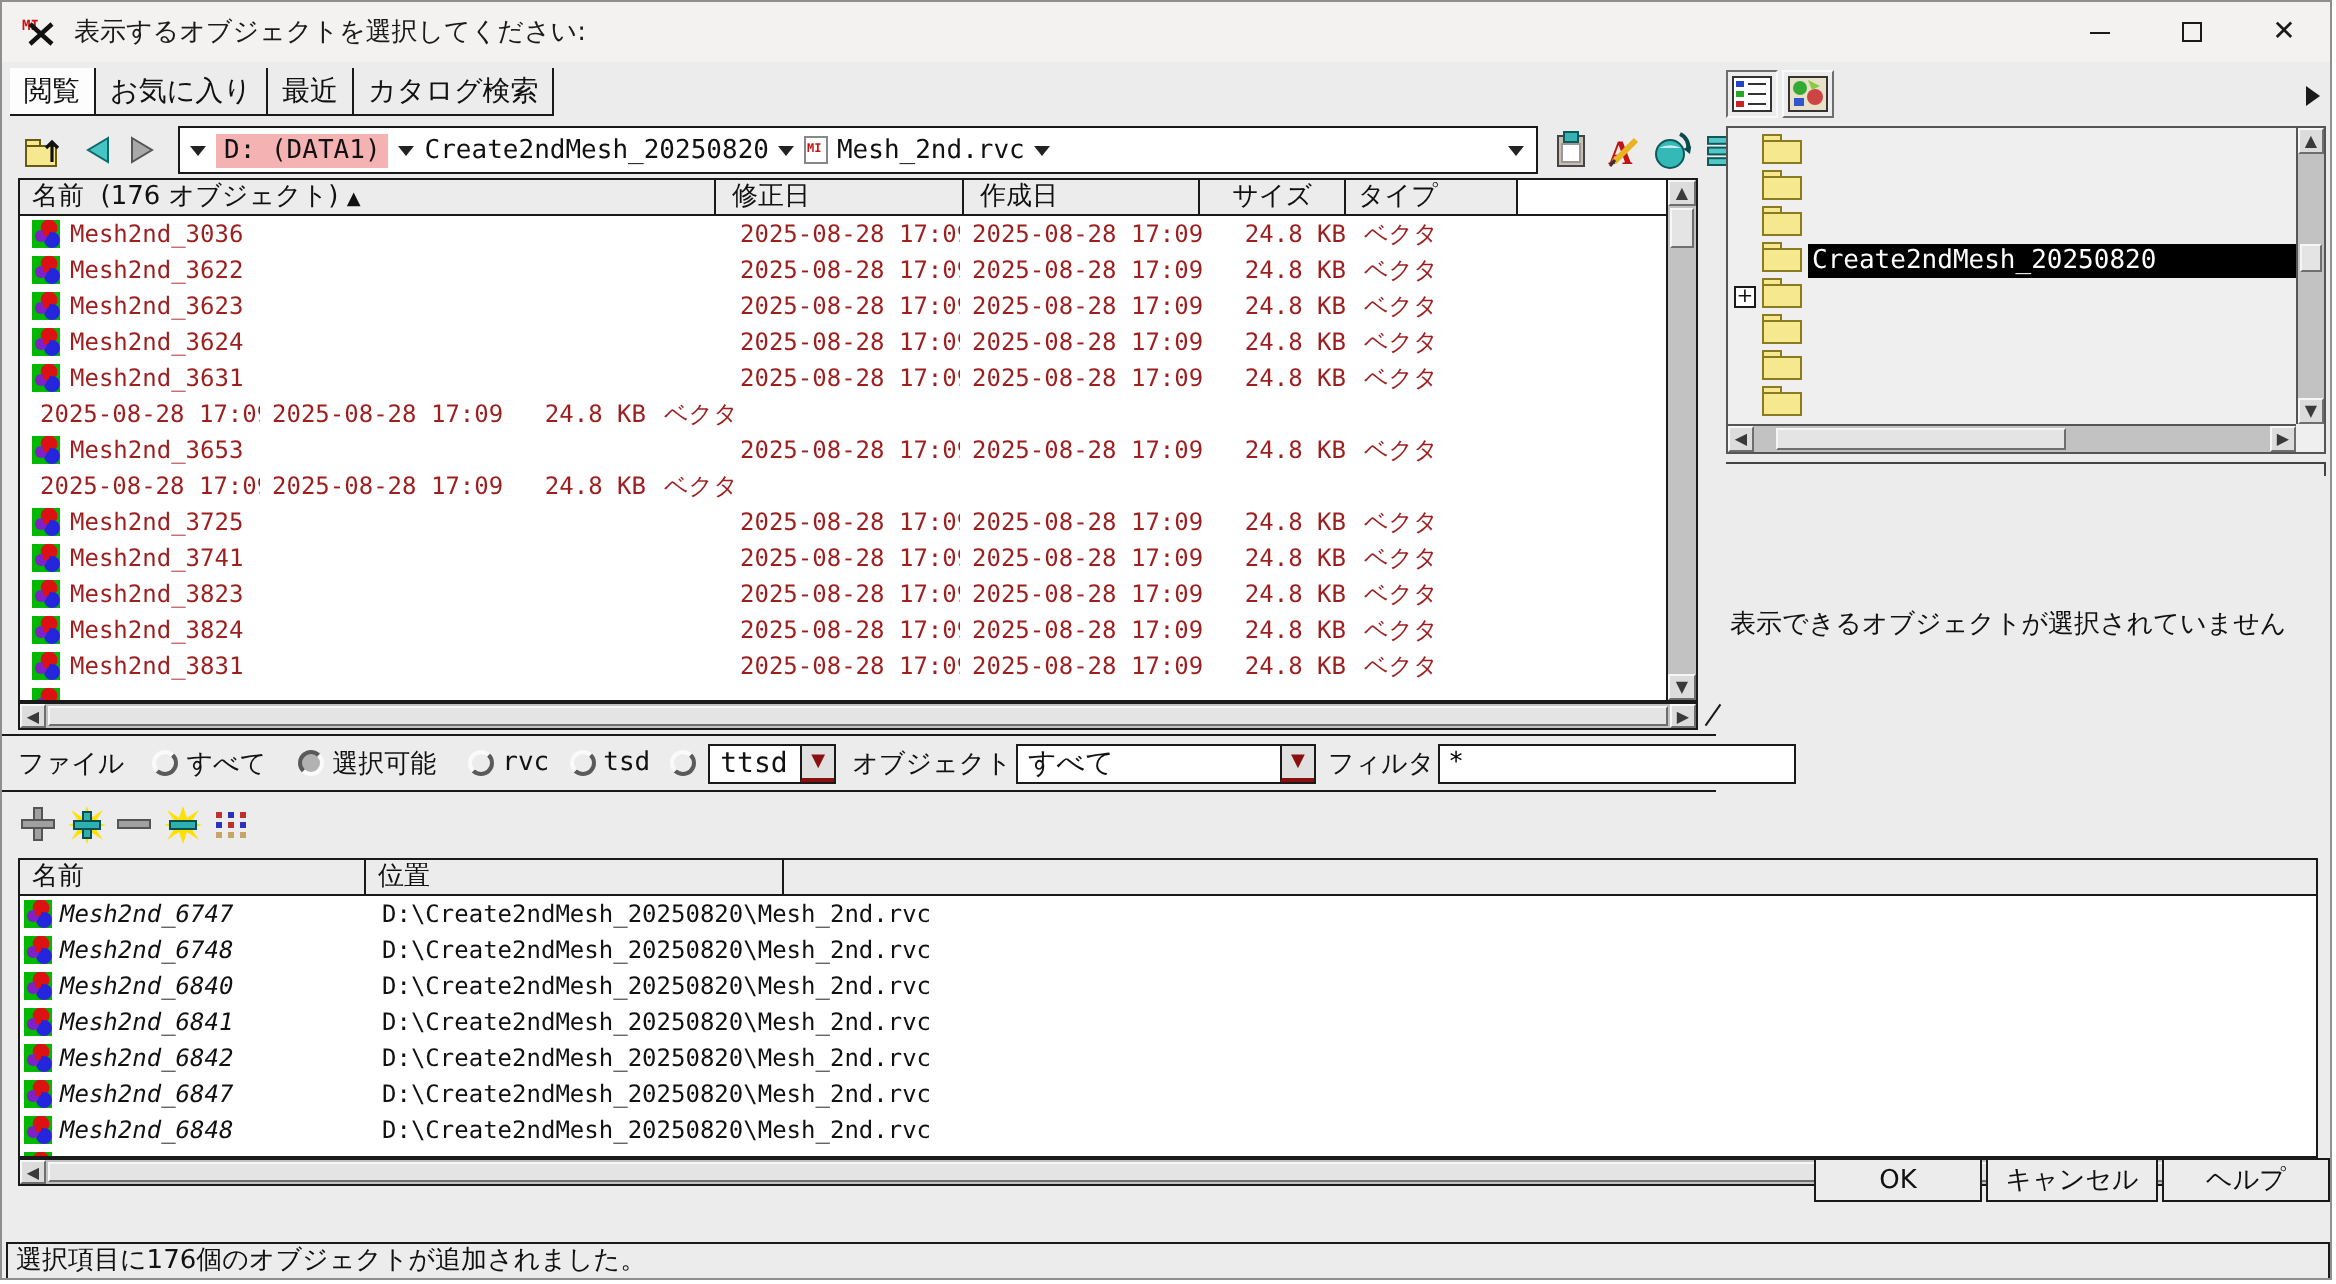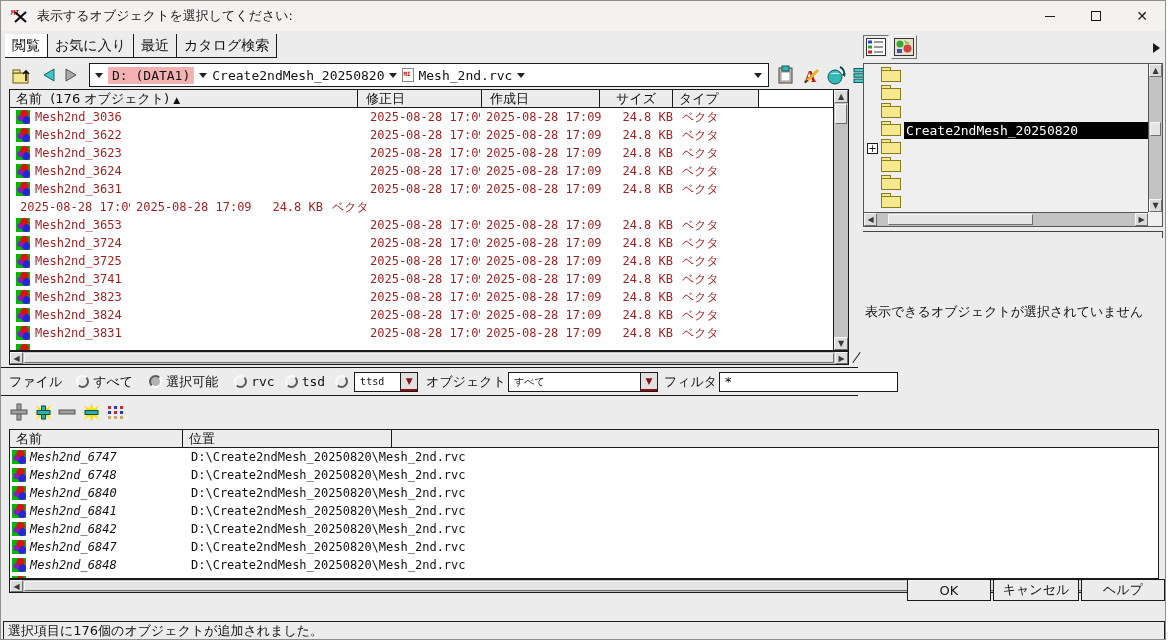--- a/index.html
+++ b/index.html
@@ -58,21 +58,21 @@
   .hsb .sb-arrow { width:13px; height:100%; position:absolute; }
   .resize-glyph { position:absolute; width:10px; height:13px; }
   .resize-glyph::before { content:""; position:absolute; left:4px; top:0; width:1px; height:13px; background:#1a1a1a; transform:rotate(35deg); }
 
   
   .filterbar { position:absolute; left:0; top:366px; width:857px; height:29px; border-top:1px solid #1a1a1a; border-bottom:1px solid #1a1a1a; display:flex; align-items:center; background:#ececec; }
   .radio { width:13px; height:13px; border-radius:50%; border:2px solid; border-color:#fafafa #5a5a5a #5a5a5a #fafafa; background:#ececec; flex:none; }
   .radio.sel { background:#b2b2b2; border-color:#5a5a5a #fafafa #fafafa #5a5a5a; }
   .flabel { white-space:nowrap; }
   .dd { border:1px solid #1a1a1a; background:#fff; height:20px; display:flex; align-items:center; flex:none; }
-  .dd .val { padding:16px 5px; white-space:nowrap; font-size:10px; }
+  .dd .val { padding:16px 5px; white-space:nowrap; font-size:14px; }
   .dd .btn { margin-left:auto; width:17px; height:100%; border-left:1px solid #1a1a1a; background:#e0e0e0; display:flex; align-items:center; justify-content:center; font-size:9px; color:#8a1010; border-bottom:2px solid #8a1010; }
   .f-input { border:1px solid #1a1a1a; background:#fff; height:20px; font-family:"DejaVu Sans Mono",monospace; font-size:13px; padding:0 4px; outline:none; }
 
   
   .bottom-toolbar { position:absolute; left:8px; top:400px; display:flex; gap:4px; }
   .bottom-toolbar > div { width:20px; height:22px; display:flex; align-items:center; justify-content:center; }
   .sel-box { position:absolute; left:8px; top:428px; width:1150px; height:150px; background:#fff; border:1px solid #1a1a1a; }
   .s-header { position:absolute; left:0; top:0; right:0; height:18px; display:flex; }
   .sc-name { width:173px; } .sc-loc { width:209px; }
   .s-rows { position:absolute; left:0; top:18px; right:0; bottom:0; overflow:hidden; }
@@ -324,30 +324,20 @@
             </svg>
             <span class="dtext red">Mesh2nd_3653</span>
           </span>
           <span class="cell c-mod dtext red">2025-08-28 17:09</span>
           <span class="cell c-crea dtext red">2025-08-28 17:09</span>
           <span class="cell c-size dtext red">24.8 KB</span>
           <span class="cell c-type jp-type red">ベクタ</span>
         </div>
 
         <div class="b-row">
-          <span class="cell c-name">
-            <svg class="vicon" width="14" height="14" viewBox="0 0 14 14">
-              <rect width="14" height="14" fill="#00b800"></rect>
-              <circle cx="8.5" cy="4" r="4.2" fill="#dd1111"></circle>
-              <circle cx="10" cy="10" r="4" fill="#2525dd"></circle>
-              <circle cx="4.5" cy="8" r="3" fill="#8020c8"></circle>
-              <circle cx="7" cy="6.5" r="1.6" fill="#dd1111"></circle>
-            </svg>
-            <span class="dtext red">Mesh2nd_3724</span>
-          </span>
           <span class="cell c-mod dtext red">2025-08-28 17:09</span>
           <span class="cell c-crea dtext red">2025-08-28 17:09</span>
           <span class="cell c-size dtext red">24.8 KB</span>
           <span class="cell c-type jp-type red">ベクタ</span>
         </div>
 
         <div class="b-row">
           <span class="cell c-name">
             <svg class="vicon" width="14" height="14" viewBox="0 0 14 14">
               <rect width="14" height="14" fill="#00b800"></rect>

